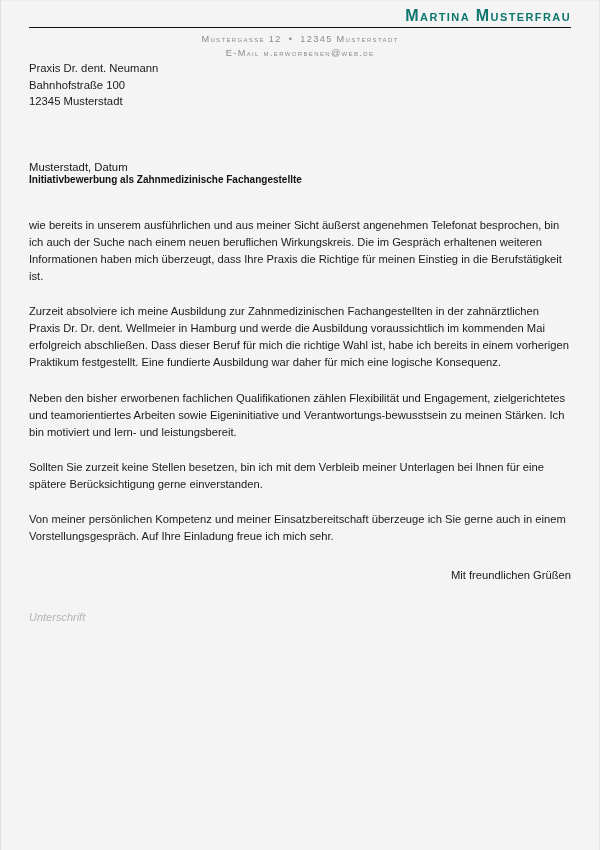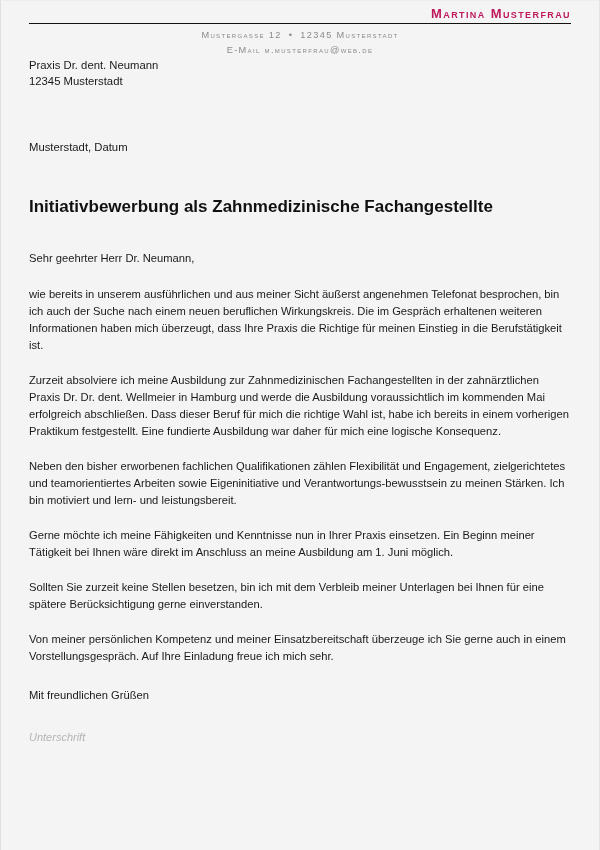--- a/index.html
+++ b/index.html
@@ -27,25 +27,25 @@
     border-top: 1px solid #ededed;
     padding: 0 28px;
   }
 
   
   .letterhead {
     padding-top: 6px;
   }
   .sender-name {
     text-align: right;
-    font-size: 13px;
+    font-size: 16px;
     font-weight: bold;
     font-variant: small-caps;
     letter-spacing: 1.4px;
-    color: #be185d;
+    color: #0f766e;
     line-height: 1.1;
     padding-bottom: 2px;
   }
   .letterhead-rule {
     border: 0;
     border-top: 1.6px solid #111;
     margin: 0 0 4px 0;
   }
   .sender-contact {
     text-align: center;
@@ -69,22 +69,21 @@
   
   .date-line {
     margin-top: 51px;
     text-align: left;
     font-size: 11.3px;
     color: #1a1a1a;
   }
 
   
   .subject-block {
-    margin-top: 42px;
-    font-size: 17px;
+    font-size: 10px;
     line-height: 1.45;
     color: #111;
   }
   .subject-title {
     font-weight: bold;
   }
   .subject-sub .italic {
     font-style: italic;
   }
 
@@ -97,61 +96,61 @@
   }
   .salutation {
     margin: 0 0 19px 0;
   }
   .body-par {
     margin: 0 0 18px 0;
     max-width: 545px;
   }
   .closing {
     margin: 22px 0 0 0;
+    text-align: right;
   }
 
   
   .signature {
     margin-top: 27px;
     font-size: 11px;
     font-style: italic;
     color: #b4b4b4;
   }
 </style>
 </head>
 <body>
 
 <div class="page">
 
   <div class="letterhead">
     <div class="sender-name">Martina Musterfrau</div>
     <hr class="letterhead-rule">
     <div class="sender-contact">
       <div><span>Mustergasse 12</span><span class="sep">•</span><span>12345 Musterstadt</span></div>
-      <div>E-Mail m.musterfrau@web.de</div>
+      <div>E-Mail m.erworbenen@web.de</div>
     </div>
   </div>
 
   <div class="recipient">
     <div>Praxis Dr. dent. Neumann</div>
+    <div>Bahnhofstraße 100</div>
     <div>12345 Musterstadt</div>
   </div>
 
   <div class="date-line">Musterstadt, Datum</div>
 
   <div class="subject-block">
     <div class="subject-title">Initiativbewerbung als Zahnmedizinische Fachangestellte</div>
   </div>
 
   <div class="letter-body">
-    <p class="salutation">Sehr geehrter Herr Dr. Neumann,</p>
     <p class="body-par">wie bereits in unserem ausführlichen und aus meiner Sicht äußerst angenehmen Telefonat besprochen, bin ich auch der Suche nach einem neuen beruflichen Wirkungskreis. Die im Gespräch erhaltenen weiteren Informationen haben mich überzeugt, dass Ihre Praxis die Richtige für meinen Einstieg in die Berufstätigkeit ist.</p>
     <p class="body-par">Zurzeit absolviere ich meine Ausbildung zur Zahnmedizinischen Fachangestellten in der zahnärztlichen Praxis Dr. Dr. dent. Wellmeier in Hamburg und werde die Ausbildung voraussichtlich im kommenden Mai erfolgreich abschließen. Dass dieser Beruf für mich die richtige Wahl ist, habe ich bereits in einem vorherigen Praktikum festgestellt. Eine fundierte Ausbildung war daher für mich eine logische Konsequenz.</p>
     <p class="body-par">Neben den bisher erworbenen fachlichen Qualifikationen zählen Flexibilität und Engagement, zielgerichtetes und teamorientiertes Arbeiten sowie Eigeninitiative und Verantwortungs-bewusstsein zu meinen Stärken. Ich bin motiviert und lern- und leistungsbereit.</p>
-    <p class="body-par">Gerne möchte ich meine Fähigkeiten und Kenntnisse nun in Ihrer Praxis einsetzen. Ein Beginn meiner Tätigkeit bei Ihnen wäre direkt im Anschluss an meine Ausbildung am 1. Juni möglich.</p>
     <p class="body-par">Sollten Sie zurzeit keine Stellen besetzen, bin ich mit dem Verbleib meiner Unterlagen bei Ihnen für eine spätere Berücksichtigung gerne einverstanden.</p>
     <p class="body-par">Von meiner persönlichen Kompetenz und meiner Einsatzbereitschaft überzeuge ich Sie gerne auch in einem Vorstellungsgespräch. Auf Ihre Einladung freue ich mich sehr.</p>
     <p class="closing">Mit freundlichen Grüßen</p>
   </div>
 
   <div class="signature">Unterschrift</div>
 
 </div>
 
 </body></html>

